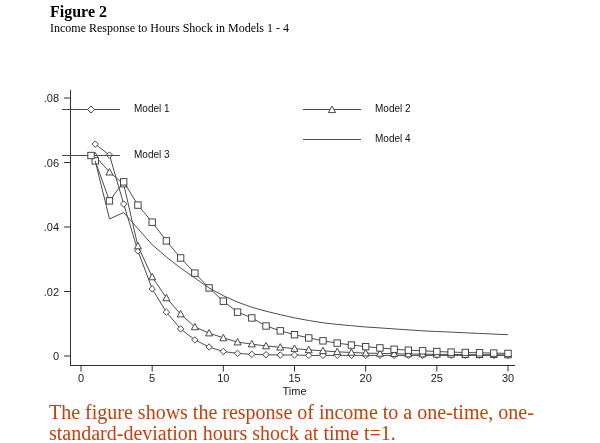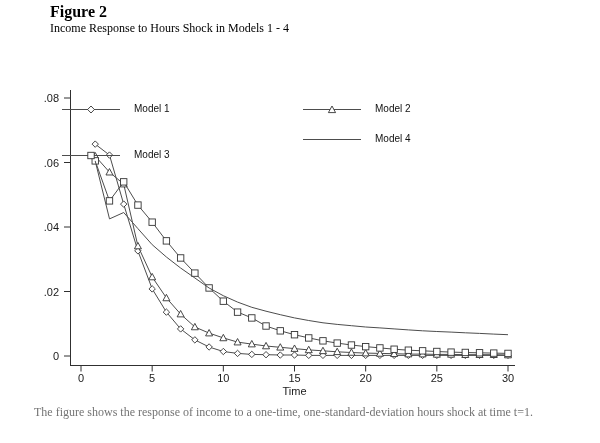--- a/index.html
+++ b/index.html
@@ -17,22 +17,22 @@
   }
   .chart{position:absolute;left:0;top:50px;width:600px;height:350px;}
   .chart svg.plot{position:absolute;left:0;top:0;}
   .legend-item{
     position:absolute;display:flex;align-items:center;gap:14px;
     font-family:"Liberation Sans", sans-serif;font-size:10px;color:#111;
     white-space:nowrap;line-height:10px;
   }
   .legend-item svg{display:block;}
   .caption{
-    position:absolute;left:34px;top:402px;width:548px;
-    font-size:12px;line-height:21px;color:#737373;
+    position:absolute;left:49px;top:402px;width:548px;
+    font-size:20px;line-height:21px;color:#c2410c;
   }
 </style>
 </head>
 <body>
 
 <div class="fig-label">Figure 2</div>
 <div class="fig-title">Income Response to Hours Shock in Models 1 - 4</div>
 
 <div class="chart">
   <svg id="plot" class="plot" width="600" height="350" viewBox="0 50 600 350">

